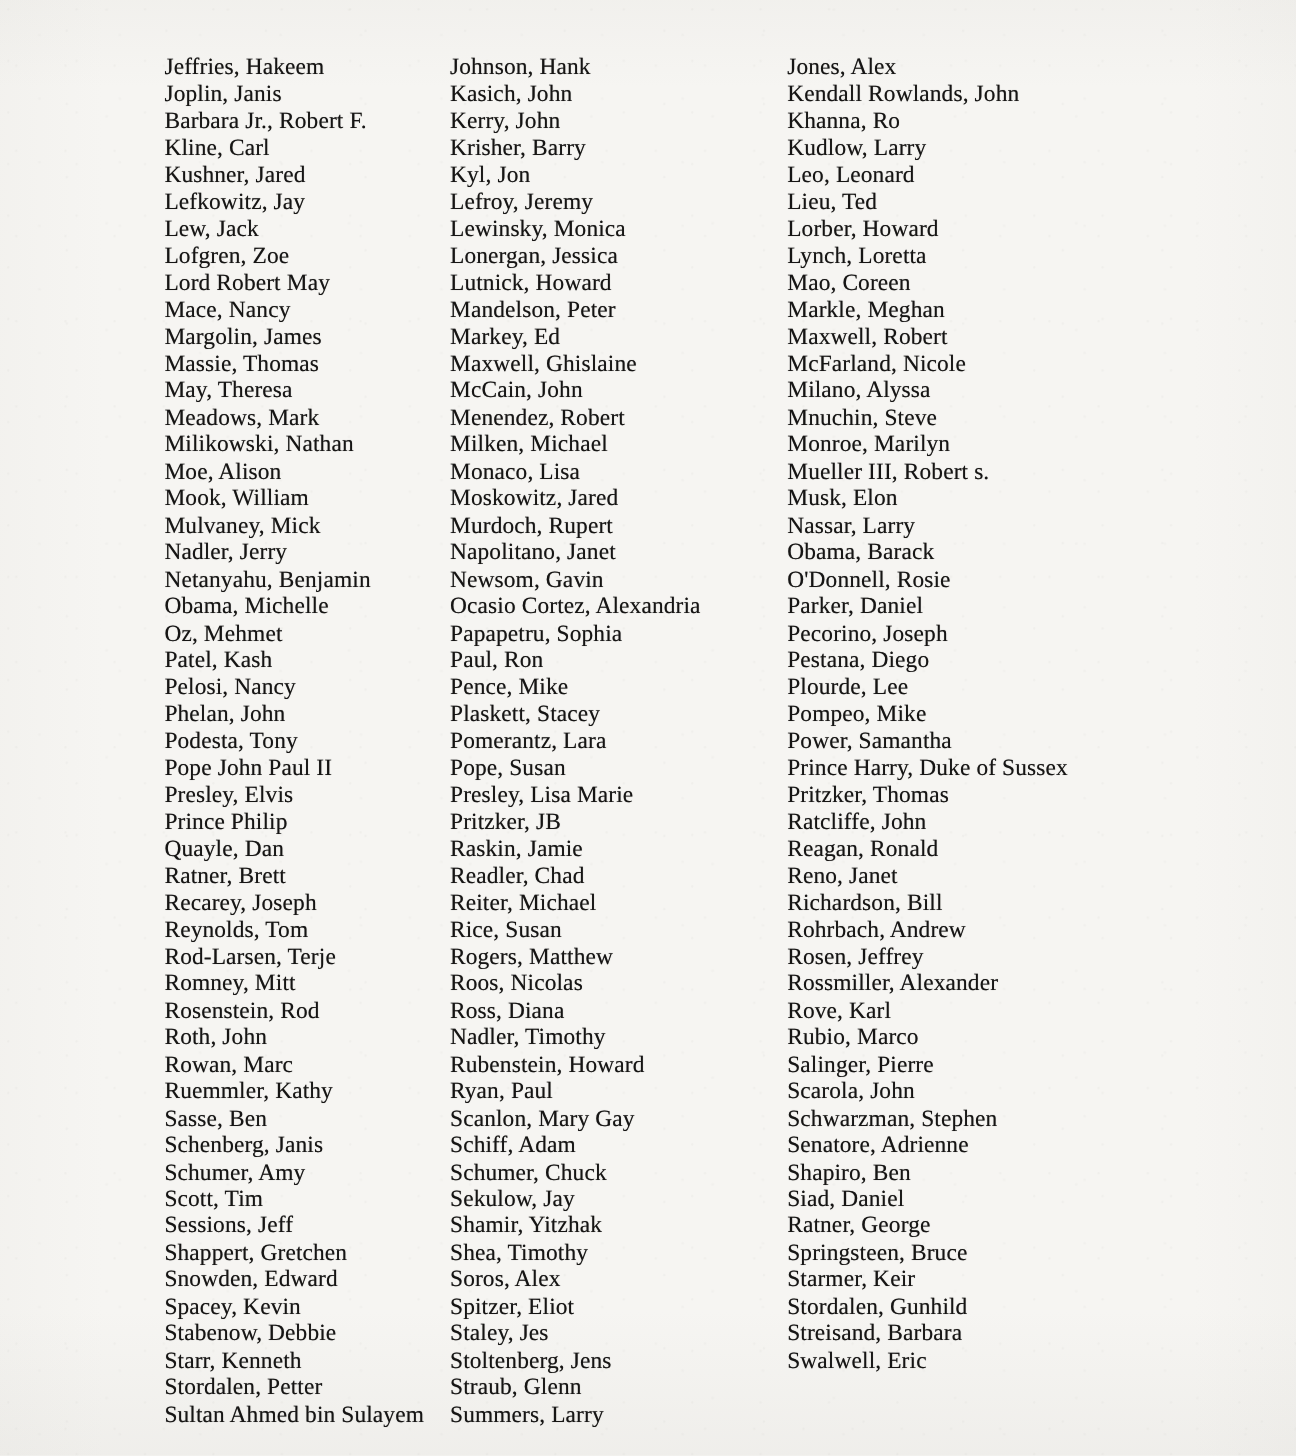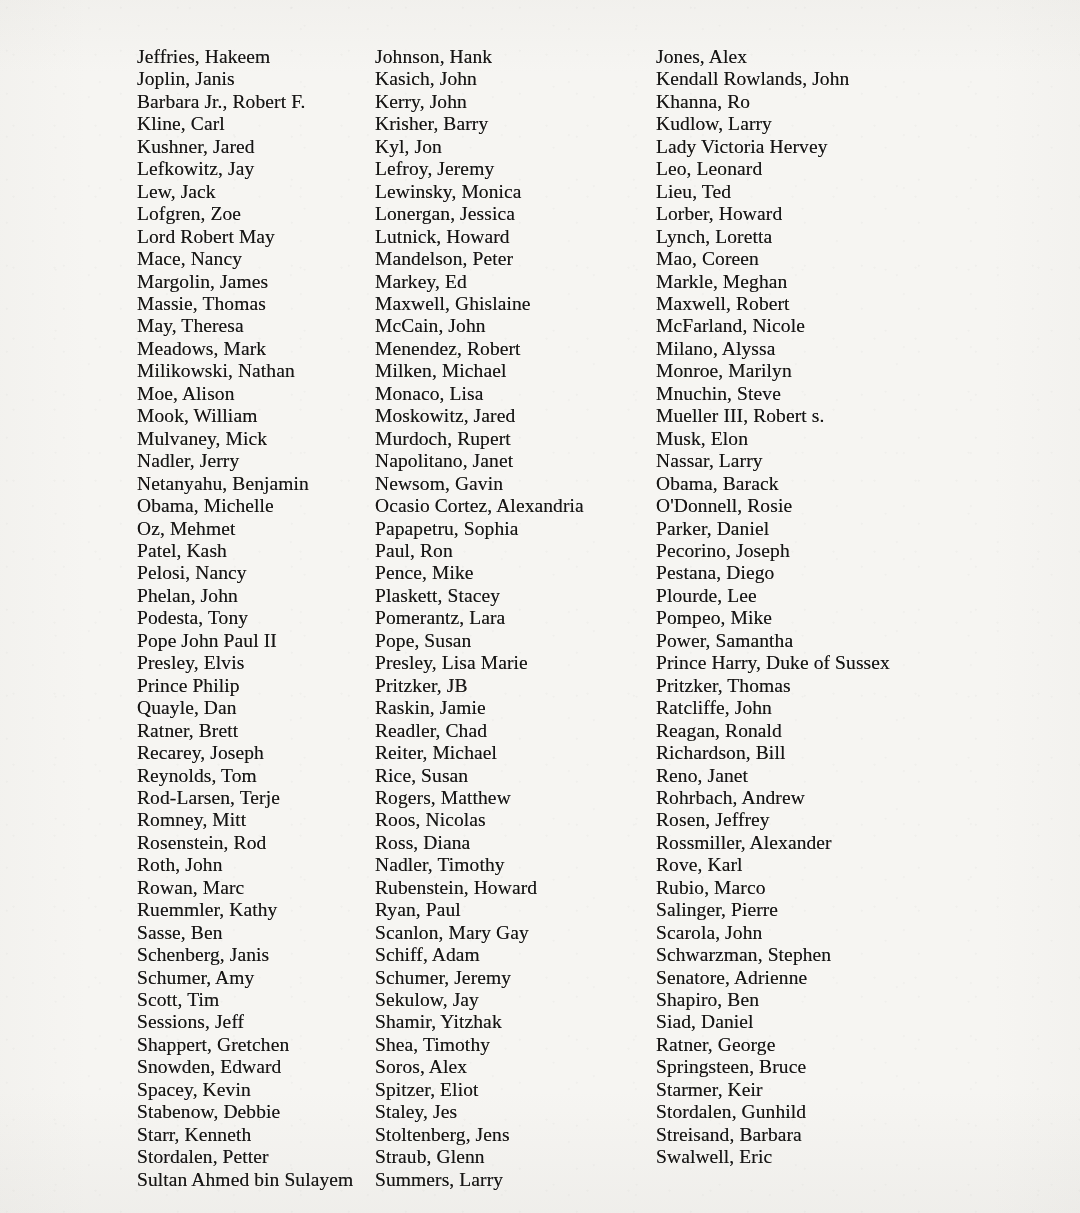--- a/index.html
+++ b/index.html
@@ -144,65 +144,64 @@
       <div class="row">Reiter, Michael</div>
       <div class="row">Rice, Susan</div>
       <div class="row">Rogers, Matthew</div>
       <div class="row">Roos, Nicolas</div>
       <div class="row">Ross, Diana</div>
       <div class="row">Nadler, Timothy</div>
       <div class="row">Rubenstein, Howard</div>
       <div class="row">Ryan, Paul</div>
       <div class="row">Scanlon, Mary Gay</div>
       <div class="row">Schiff, Adam</div>
-      <div class="row">Schumer, Jeremy</div>
+      <div class="row">Schumer, Chuck</div>
       <div class="row">Sekulow, Jay</div>
       <div class="row">Shamir, Yitzhak</div>
       <div class="row">Shea, Timothy</div>
       <div class="row">Soros, Alex</div>
       <div class="row">Spitzer, Eliot</div>
       <div class="row">Staley, Jes</div>
       <div class="row">Stoltenberg, Jens</div>
       <div class="row">Straub, Glenn</div>
       <div class="row">Summers, Larry</div>
     </div>
   <div class="col col-3">
       <div class="row">Jones, Alex</div>
       <div class="row">Kendall Rowlands, John</div>
       <div class="row">Khanna, Ro</div>
       <div class="row">Kudlow, Larry</div>
-      <div class="row">Lady Victoria Hervey</div>
       <div class="row">Leo, Leonard</div>
       <div class="row">Lieu, Ted</div>
       <div class="row">Lorber, Howard</div>
       <div class="row">Lynch, Loretta</div>
       <div class="row">Mao, Coreen</div>
       <div class="row">Markle, Meghan</div>
       <div class="row">Maxwell, Robert</div>
       <div class="row">McFarland, Nicole</div>
       <div class="row">Milano, Alyssa</div>
+      <div class="row">Mnuchin, Steve</div>
       <div class="row">Monroe, Marilyn</div>
-      <div class="row">Mnuchin, Steve</div>
       <div class="row">Mueller III, Robert s.</div>
       <div class="row">Musk, Elon</div>
       <div class="row">Nassar, Larry</div>
       <div class="row">Obama, Barack</div>
       <div class="row">O'Donnell, Rosie</div>
       <div class="row">Parker, Daniel</div>
       <div class="row">Pecorino, Joseph</div>
       <div class="row">Pestana, Diego</div>
       <div class="row">Plourde, Lee</div>
       <div class="row">Pompeo, Mike</div>
       <div class="row">Power, Samantha</div>
       <div class="row">Prince Harry, Duke of Sussex</div>
       <div class="row">Pritzker, Thomas</div>
       <div class="row">Ratcliffe, John</div>
       <div class="row">Reagan, Ronald</div>
+      <div class="row">Reno, Janet</div>
       <div class="row">Richardson, Bill</div>
-      <div class="row">Reno, Janet</div>
       <div class="row">Rohrbach, Andrew</div>
       <div class="row">Rosen, Jeffrey</div>
       <div class="row">Rossmiller, Alexander</div>
       <div class="row">Rove, Karl</div>
       <div class="row">Rubio, Marco</div>
       <div class="row">Salinger, Pierre</div>
       <div class="row">Scarola, John</div>
       <div class="row">Schwarzman, Stephen</div>
       <div class="row">Senatore, Adrienne</div>
       <div class="row">Shapiro, Ben</div>

